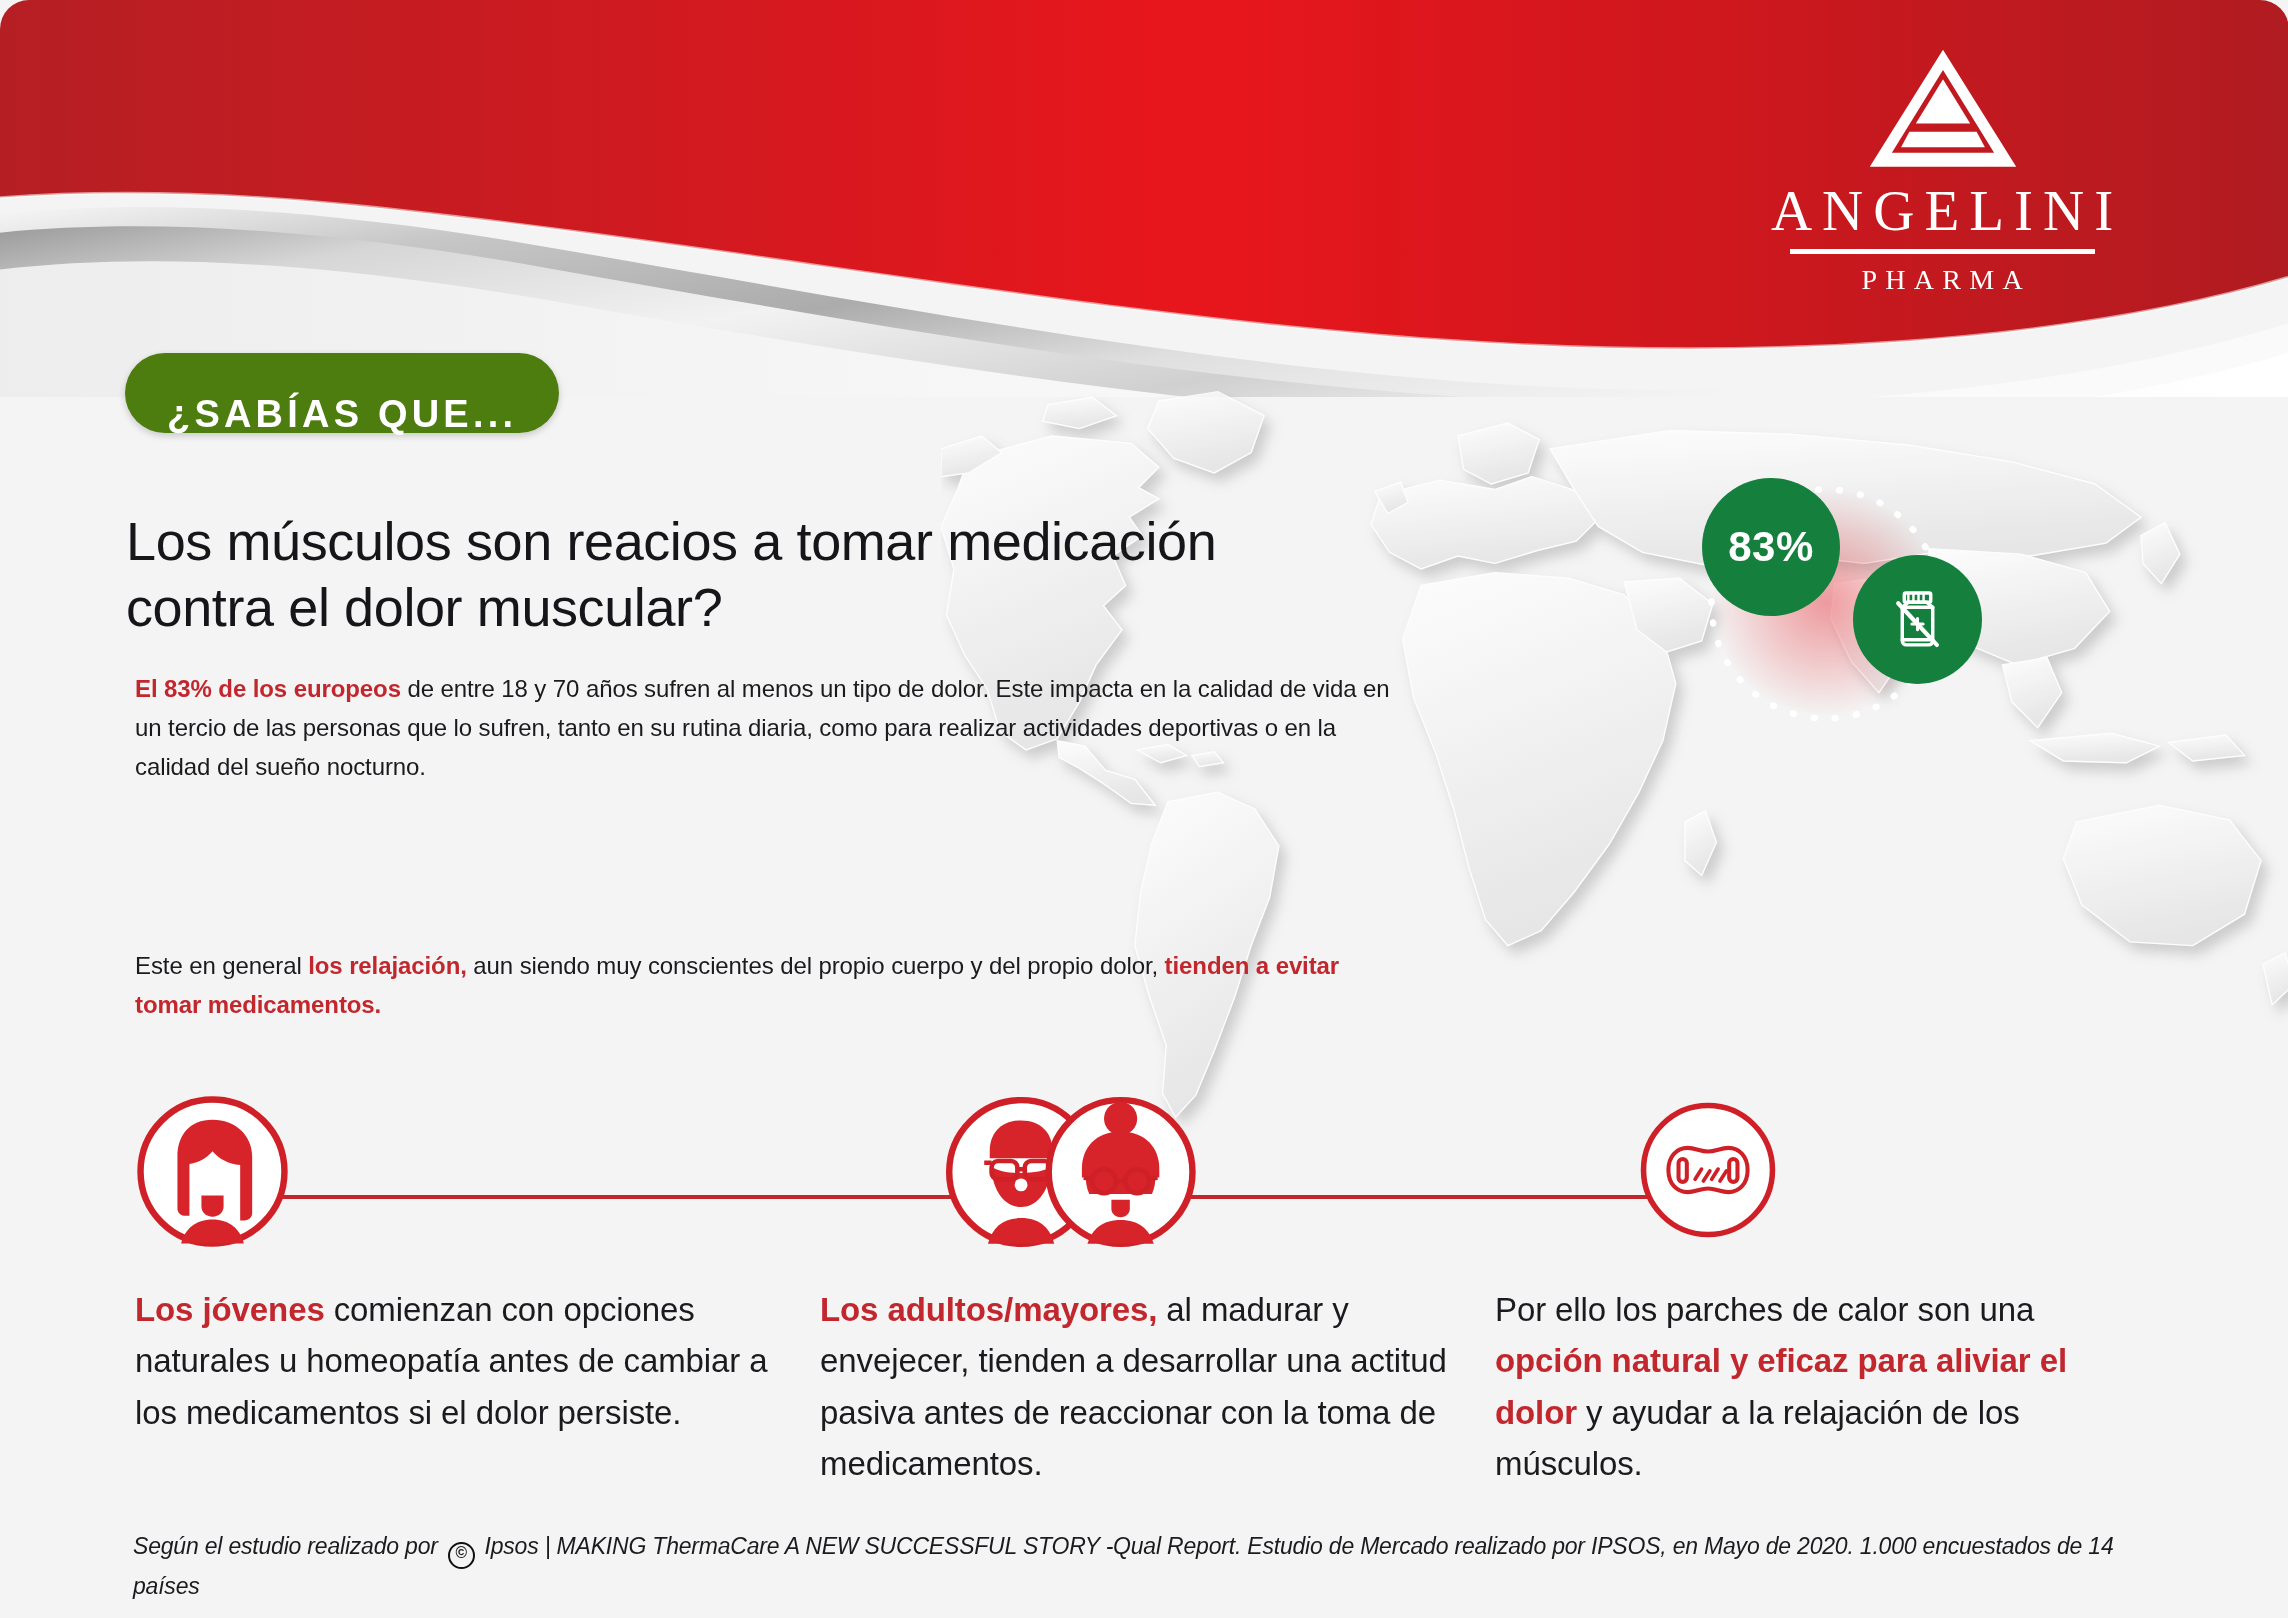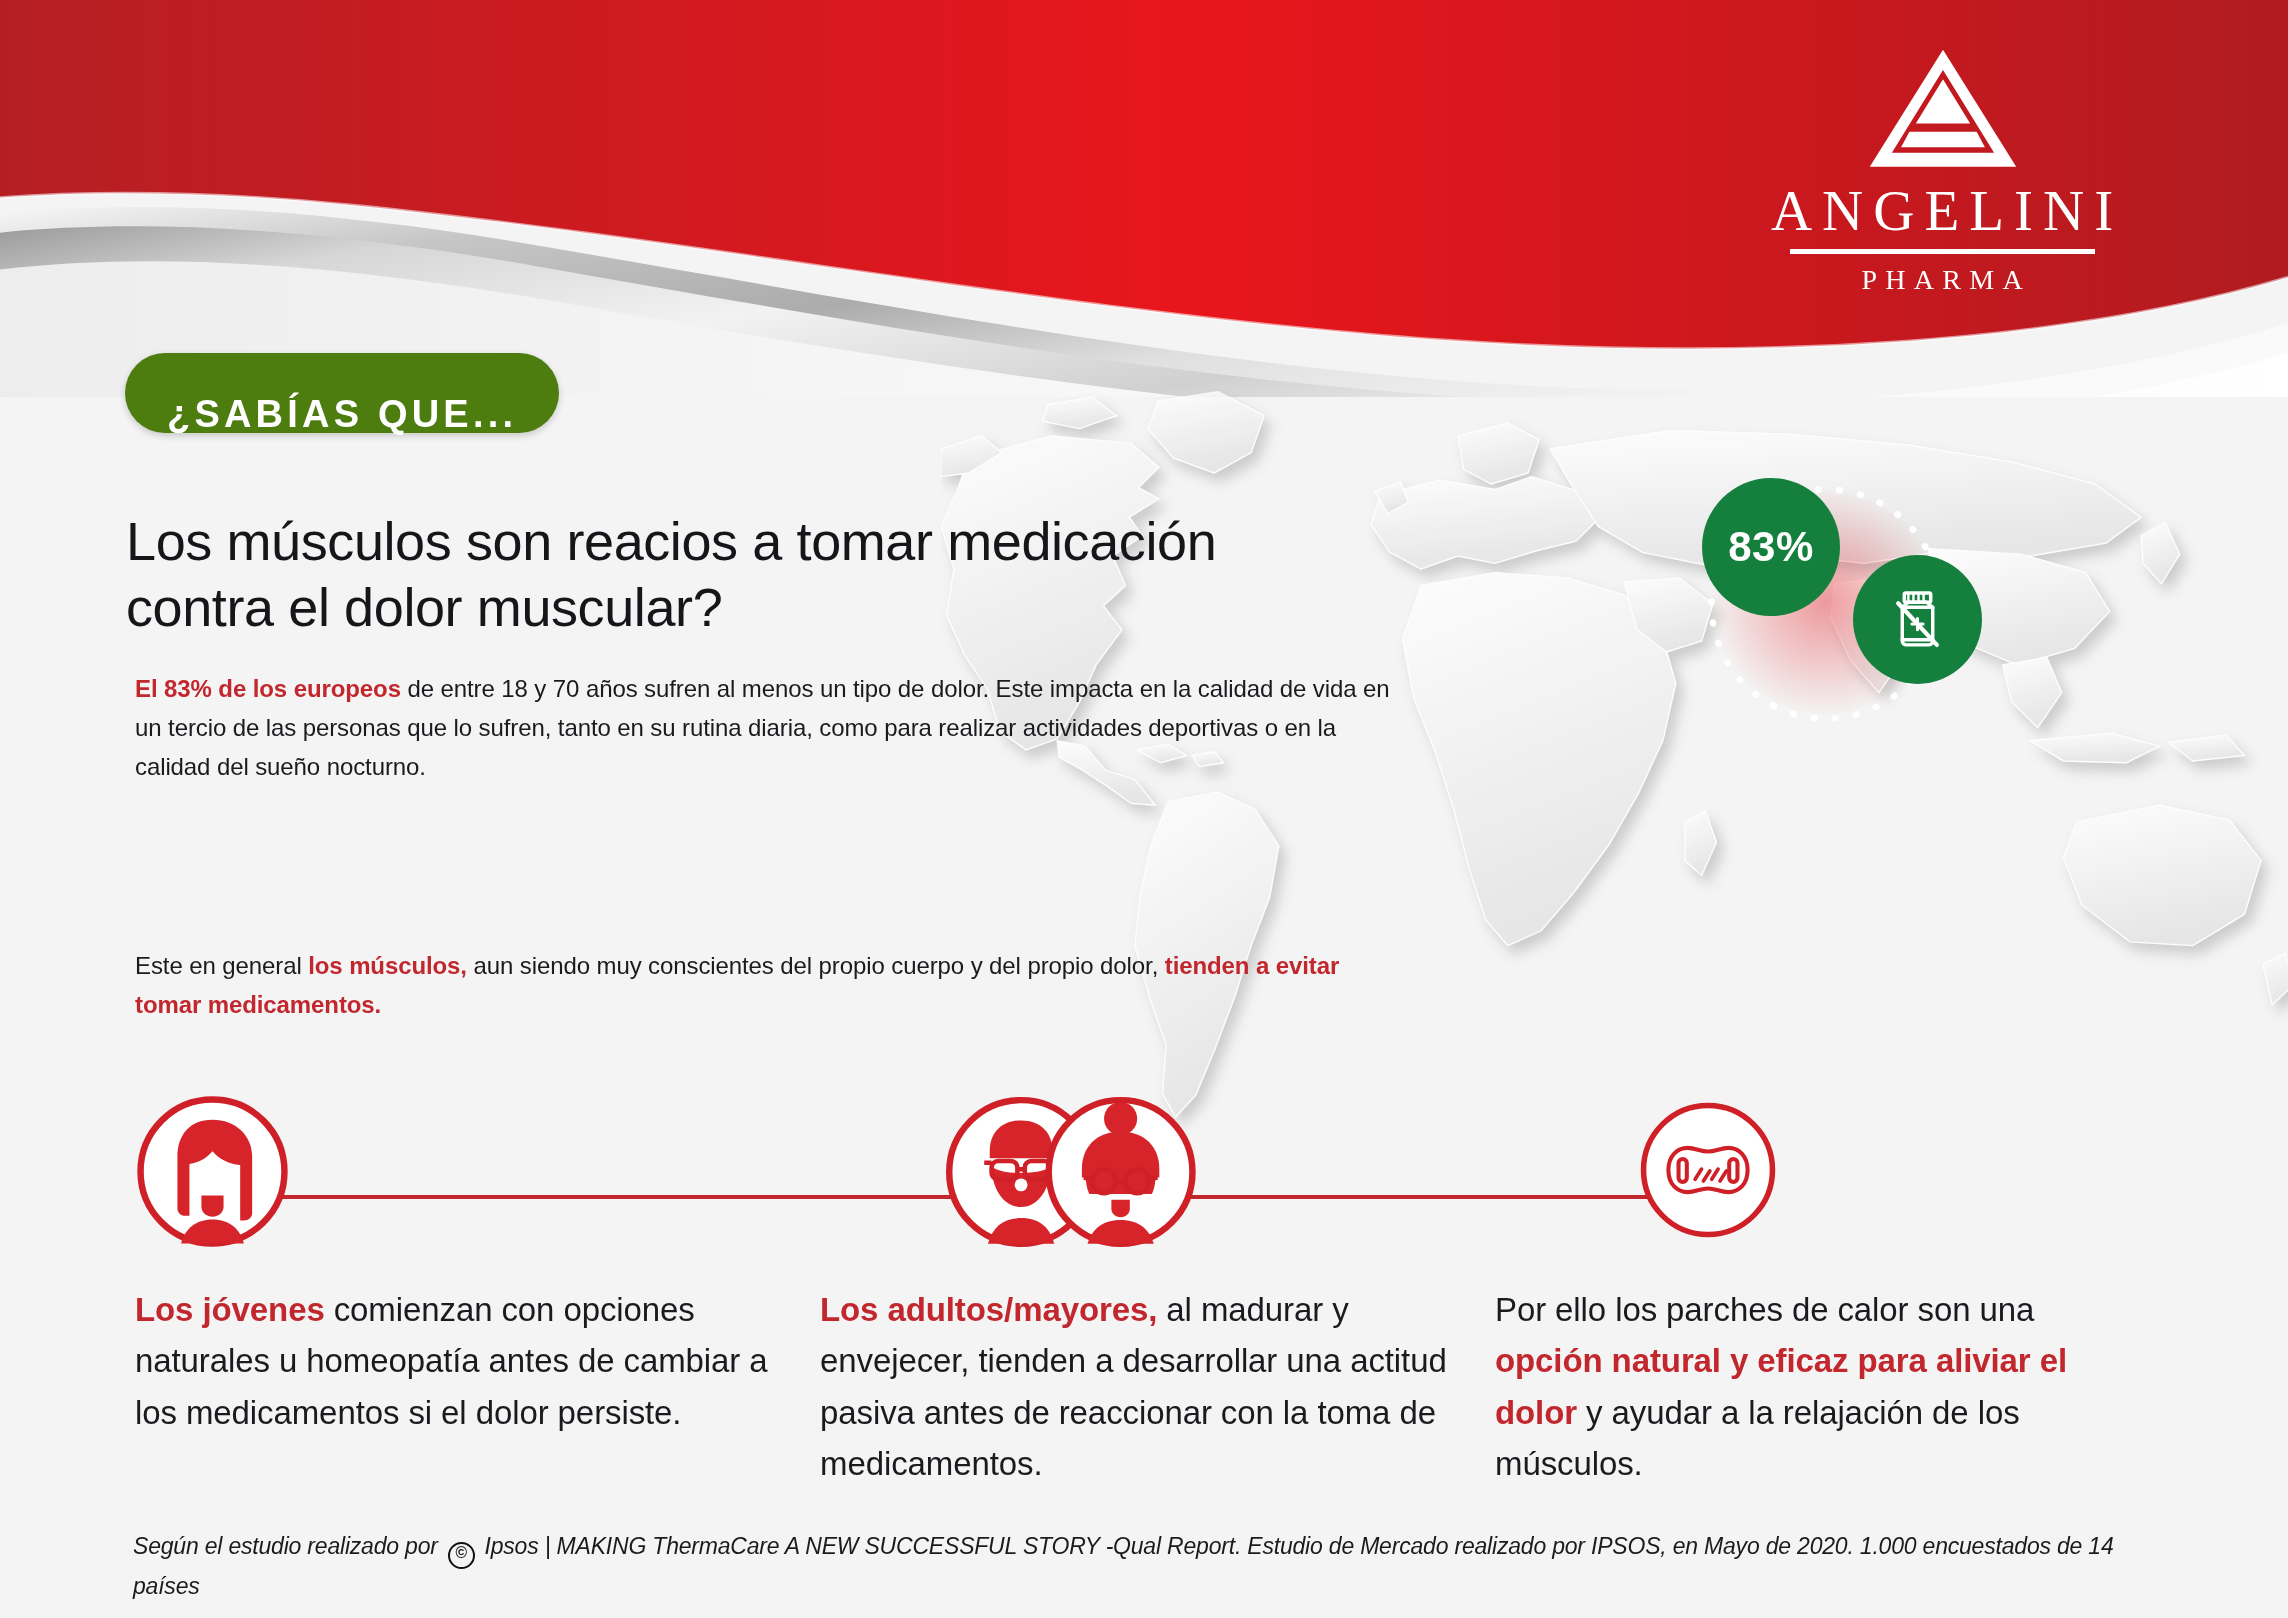--- a/index.html
+++ b/index.html
@@ -3,21 +3,21 @@
 <meta charset="utf-8">
 <style>
   html,body{margin:0;padding:0;}
   body{
     width:2289px;height:1619px;
     background:#f4f4f4;
     font-family:"Liberation Sans",sans-serif;
     overflow:hidden;
     position:relative;
   }
-  .stage{position:absolute;inset:0;width:2289px;height:1619px;overflow:hidden;background:#f4f4f4;}
+  .stage{position:absolute;inset:0;width:2289px;height:1619px;overflow:hidden;background:#f4f4f4;border-radius:29px;}
 
   
   .header-wrap{position:absolute;top:0;left:0;width:2289px;height:397px;overflow:hidden;}
   .header-wrap svg{display:block;}
 
   
   .logo{position:absolute;top:46px;left:1758px;width:369px;height:231px;text-align:center;}
   .logo-mark{width:152px;height:125px;margin:0 auto;}
   .logo-word{
     color:#ffffff;font-size:57px;letter-spacing:10px;
@@ -253,21 +253,21 @@
   <h1 class="headline">
     <span>Los músculos son reacios a tomar medicación</span><br>
     <span>contra el dolor muscular?</span>
   </h1>
 
   <p class="para p1">
     <span class="red">El 83% de los europeos</span><span> de entre 18 y 70 años sufren al menos un tipo de dolor. Este impacta en la calidad de vida en un tercio de las personas que lo sufren, tanto en su rutina diaria, como para realizar actividades deportivas o en la calidad del sueño nocturno.</span>
   </p>
 
   <p class="para p2">
-    <span>Este en general </span><span class="red">los músculos,</span><span> aun siendo muy conscientes del propio cuerpo y del propio dolor, </span><span class="red">tienden a evitar tomar medicamentos.</span>
+    <span>Este en general </span><span class="red">los relajación,</span><span> aun siendo muy conscientes del propio cuerpo y del propio dolor, </span><span class="red">tienden a evitar tomar medicamentos.</span>
   </p>
 
   <div class="stat">
     <div class="glow"></div>
     <svg class="ring" viewBox="0 0 262 262" xmlns="http://www.w3.org/2000/svg">
       <circle cx="131" cy="131" r="124" fill="none" stroke="#ffffff" stroke-width="7" stroke-linecap="round" stroke-dasharray="1 22"></circle>
     </svg>
     <div class="bubble bubble-83">
       <span>83%</span>
     </div>

